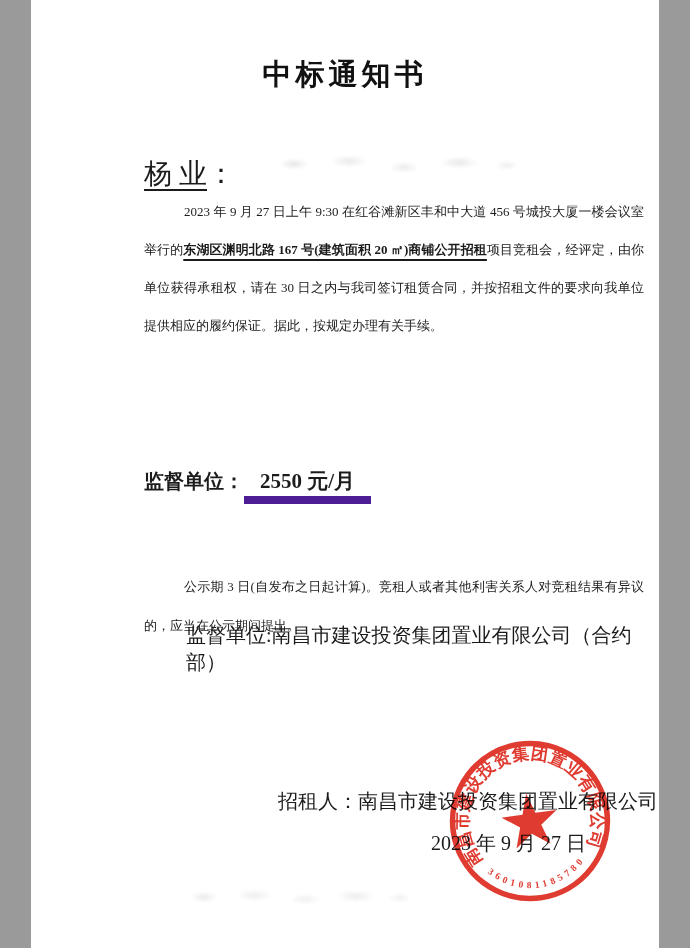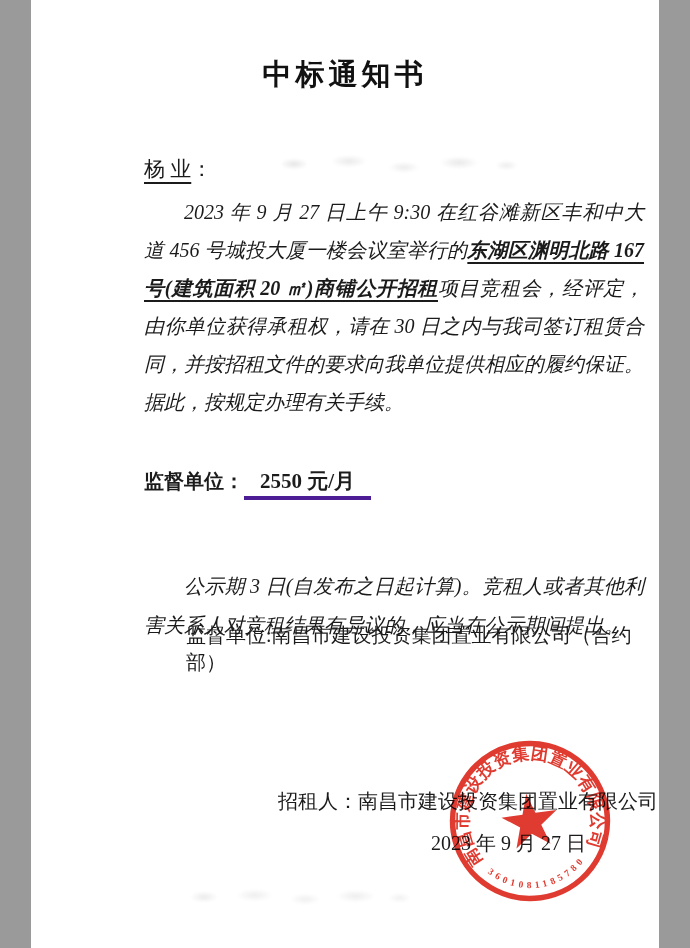--- a/index.html
+++ b/index.html
@@ -13,62 +13,61 @@
     color:#1b1b1b;
   }
   .doc-title {
     position:absolute; left:0; right:0; top:55px;
     text-align:center;
     font-size:29px; font-weight:bold; letter-spacing:4px;
     color:#111;
   }
   .salutation {
     position:absolute; left:113px; top:155px;
-    font-size:21px;
+    font-size:28px;
     text-align:right;
   }
   .salutation .name {
     text-decoration:underline;
     text-underline-offset:6px;
     text-decoration-thickness:1.5px;
   }
   .ghost {
     position:absolute; filter:blur(1.2px); pointer-events:none;
     background:
       radial-gradient(ellipse 20px 8px at 10% 50%, rgba(125,125,125,.20), transparent 70%),
       radial-gradient(ellipse 26px 9px at 32% 40%, rgba(125,125,125,.16), transparent 70%),
       radial-gradient(ellipse 22px 8px at 54% 62%, rgba(125,125,125,.15), transparent 70%),
       radial-gradient(ellipse 28px 9px at 76% 45%, rgba(125,125,125,.17), transparent 70%),
       radial-gradient(ellipse 16px 7px at 95% 55%, rgba(125,125,125,.14), transparent 70%);
   }
   .ghost.g1 { left:238px; top:150px; width:250px; height:28px; }
   .ghost.g2 { left:150px; top:888px; width:230px; height:18px; opacity:.8; }
   .body-text {
     position:absolute; left:113px; width:500px;
-    font-size:20px; line-height:38px;
+    font-size:13px; line-height:38px;
     text-align:justify;
-    font-style:italic;
   }
   .para1 { top:193px; text-indent:40px; }
   .para2 { top:545px; text-indent:40px; line-height:39px;margin-top:22px; }
   .seg-bold-underline {
     font-weight:bold;
     text-decoration:underline;
     text-underline-offset:5px;
     text-decoration-thickness:1.5px;
   }
   .result-line {
     position:absolute; left:113px; top:467px;
     font-size:20px; font-weight:bold;
   }
   .result-value {
     display:inline-block;
     font-size:21px; font-weight:bold;
     padding:0 16px 1px 16px;
-    border-bottom:4px solid #4c1d95;
+    border-bottom:8px solid #4c1d95;
   }
   .supervisor-line { position:absolute; left:155px; top:622px; font-size:20px; }
   .phone-line      { position:absolute; left:155px; top:661px; font-size:20px; }
   .lessor-line     { position:absolute; left:247px; top:788px; font-size:20px; }
   .date-line       { position:absolute; left:400px; top:830px; font-size:20px; }
   .seal {
     position:absolute; left:413px; top:735px;
     width:172px; height:172px;
     mix-blend-mode:multiply;
     opacity:.92;

